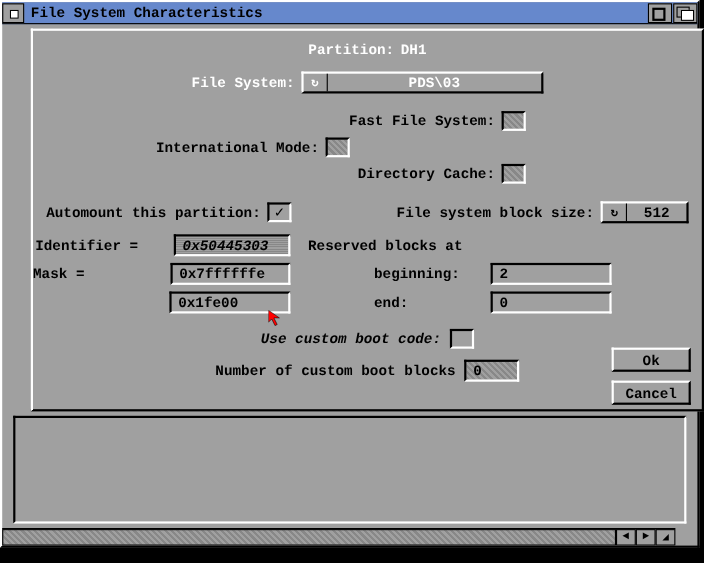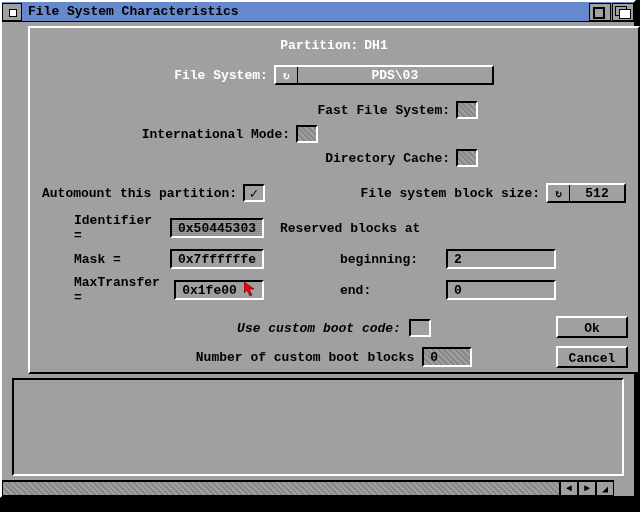--- a/index.html
+++ b/index.html
@@ -121,21 +121,21 @@
 .input.hatched {
   background: repeating-linear-gradient(45deg,#888 0,#888 2px,#a0a0a0 2px,#a0a0a0 4px);
 }
 
 .grid3 {
   margin: 10px 0 0 0;
   display: grid;
   grid-template-columns: 250px 1fr;
   row-gap: 6px;
 }
-.left-col { display: flex; align-items: center; gap: 6px; justify-content: flex-end; padding-right: 16px; margin-left: 44px; }
+.left-col { display: flex; align-items: center; gap: 6px; justify-content: flex-end; padding-right: 16px; }
 .right-col { display: flex; align-items: center; gap: 6px; }
 
 .button {
   position: absolute;
   width: 72px; height: 22px;
   border: 2px solid; border-color: #fff #000 #000 #fff;
   background: #a0a0a0;
   display: flex; align-items: flex-end; justify-content: center;
   color: #000;
 }
@@ -224,21 +224,21 @@
         <div class="cycle" style="width:80px;">
           <div class="cycle-btn">↻</div>
           <div class="cycle-val">512</div>
         </div>
       </div>
     </div>
 
     <div class="grid3">
       <div class="left-col">
         <label style="width:120px;">Identifier =</label>
-        <div class="input disabled" style="width:106px;">
+        <div class="input disabled" style="width:106px;font-style:italic;">
           <span>0x50445303</span>
         </div>
       </div>
       <div class="right-col">
         <span>Reserved blocks at</span>
       </div>
 
       <div class="left-col">
         <label style="width:120px;">Mask =</label>
         <div class="input" style="width:110px;">
@@ -246,21 +246,20 @@
         </div>
       </div>
       <div class="right-col" style="padding-left:60px;">
         <label style="width:100px;">beginning:</label>
         <div class="input" style="width:110px;">
           <span>2</span>
         </div>
       </div>
 
       <div class="left-col">
-        <label style="width:120px;">MaxTransfer =</label>
         <div class="input" style="width:110px;">
           <span>0x1fe00</span>
         </div>
       </div>
       <div class="right-col" style="padding-left:60px;">
         <label style="width:100px;">end:</label>
         <div class="input" style="width:110px;">
           <span>0</span>
         </div>
       </div>

